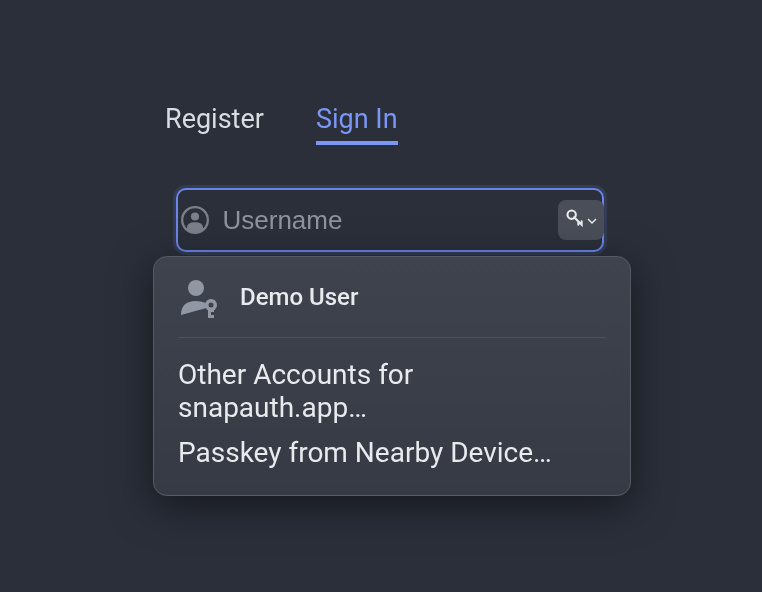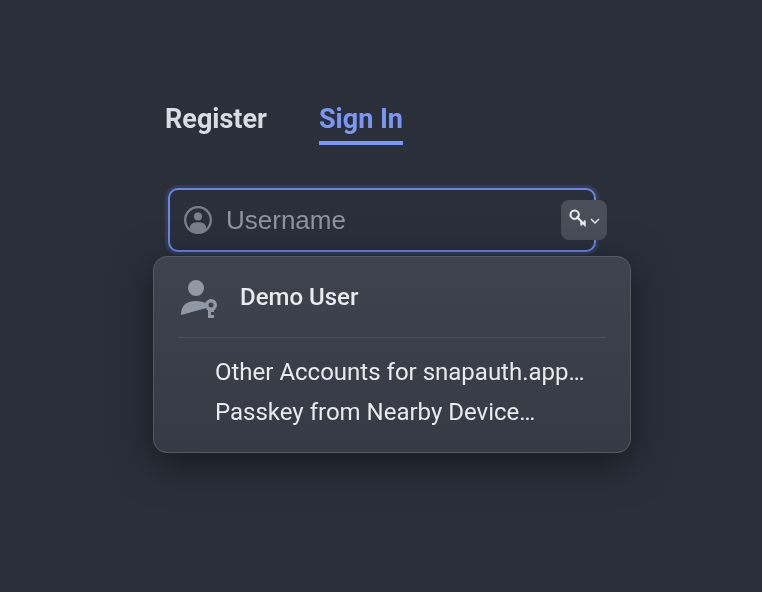--- a/index.html
+++ b/index.html
@@ -16,21 +16,20 @@
       overflow: hidden;
       position: relative;
     }
     
     .tabs {
       display: flex;
       gap: 40px;
       position: absolute;
       top: 103px;
       left: 165px;
-      font-weight: bold;
     }
     
     .tab {
       font-size: 27px;
       color: #d8dce3;
       cursor: pointer;
       padding-bottom: 10px;
       position: relative;
     }
     
@@ -45,30 +44,31 @@
       bottom: 0;
       left: 0;
       right: 0;
       height: 4px;
       background: #7b96f5;
     }
     
     .input-container {
       position: absolute;
       top: 188px;
-      left: 168px;
+      left: 176px;
       width: 428px;
       height: 64px;
       background: #2a2f3a;
       border: 2px solid #6a84e8;
       border-radius: 10px;
       display: flex;
       align-items: center;
       padding: 0 10px 0 14px;
       box-shadow: 0 0 0 3px rgba(107, 132, 232, 0.15);
+      justify-content: center;
     }
     
     .user-icon {
       width: 28px;
       height: 28px;
       flex-shrink: 0;
     }
     
     .username-input {
       flex: 1;
@@ -136,25 +136,24 @@
       color: #e8eaed;
       font-weight: 500;
     }
     
     .dropdown-item-subtitle {
       font-size: 22px;
       color: #a0a5b0;
     }
     
     .dropdown-item-secondary {
-      font-size: 24px;
+      font-size: 28px;
       color: #e8eaed;
       padding: 6px 0;
       cursor: pointer;
-      margin-left: 37px;
     }
   </style>
 </head>
 <body>
 
 <div class="tabs">
   <div class="tab">Register</div>
   <div class="tab active">Sign In</div>
 </div>
 

